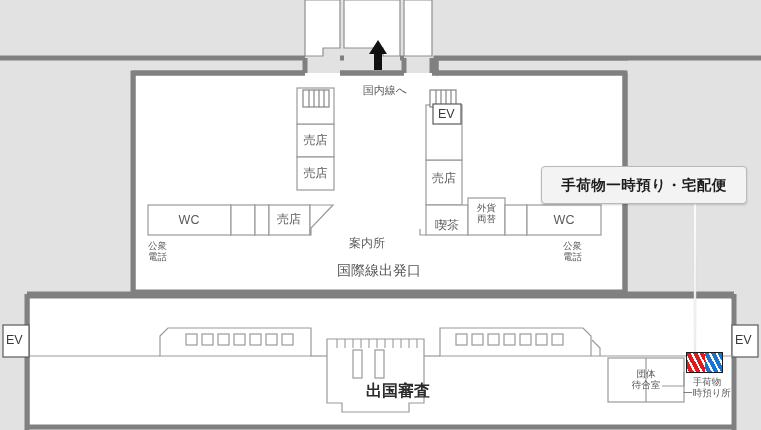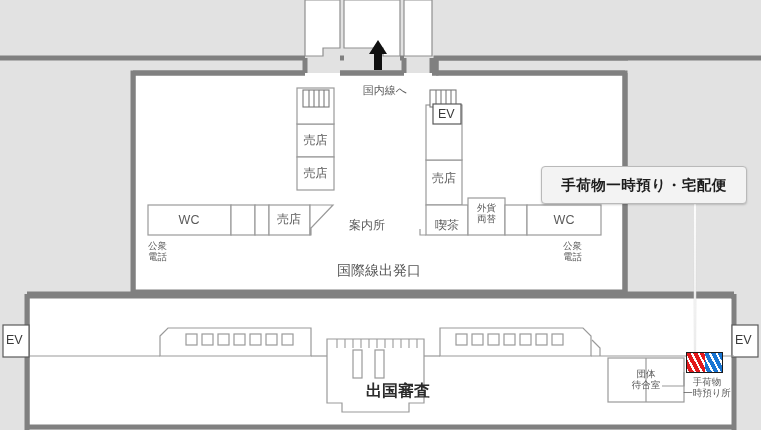--- a/index.html
+++ b/index.html
@@ -230,21 +230,21 @@
   <div class="lbl c sm" style="left:315.5px;top:167px;">売店</div>
   <div class="lbl c sm" style="left:289px;top:213px;">売店</div>
   <div class="lbl c sm" style="left:444px;top:172px;">売店</div>
 
   <div class="lbl c" style="left:189px;top:213px;font-size:12.5px;">WC</div>
   <div class="lbl c" style="left:564px;top:213px;font-size:12.5px;">WC</div>
 
   <div class="lbl c sm" style="left:447px;top:219px;">喫茶</div>
   <div class="lbl c tiny" style="left:486.5px;top:203px;">外貨
 両替</div>
-  <div class="lbl sm" style="left:311px;top:219px;padding-left:38px;">案内所</div>
+  <div class="lbl sm" style="left:311px;top:237px;padding-left:38px;">案内所</div>
 
   <div class="lbl tiny" style="left:148px;top:241px;">公衆
 電話</div>
   <div class="lbl tiny" style="left:563px;top:241px;">公衆
 電話</div>
 
   <div class="lbl c big" style="left:379px;top:262px;">国際線出発口</div>
 
 
   <div class="lbl c bold" style="left:375px;top:382px;margin-left:23px;">出国審査</div>

